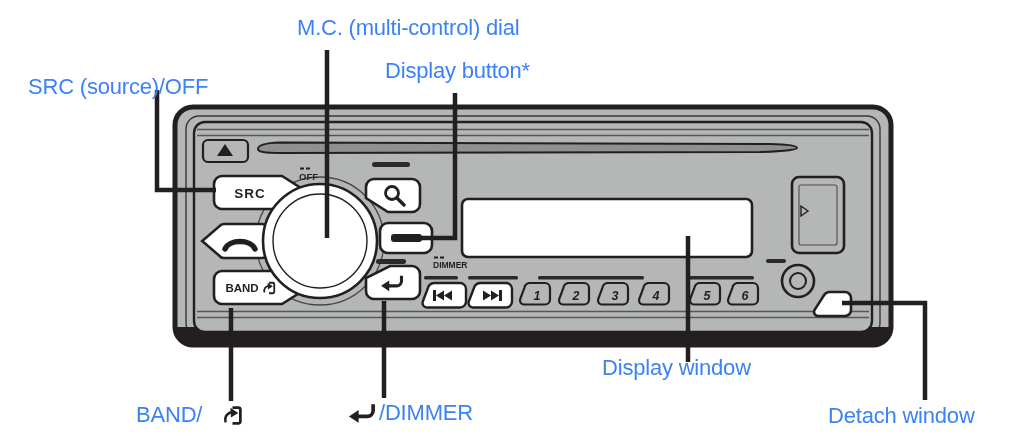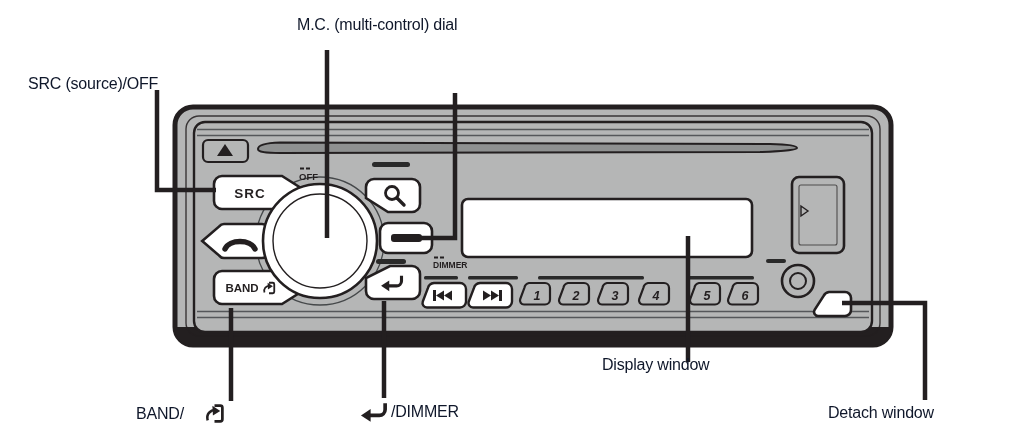--- a/index.html
+++ b/index.html
@@ -3,21 +3,21 @@
 <meta charset="utf-8">
 <style>
   html,body{margin:0;padding:0;background:#ffffff;}
   .stage{
     position:relative;width:1012px;height:439px;background:#ffffff;overflow:hidden;
     font-family:"Liberation Sans", sans-serif;color:#231f20;
   }
   .stage svg{display:block;}
   .device-svg{position:absolute;left:0;top:0;}
   .lbl{
-    position:absolute;font-size:16px;line-height:1.1;color:#0f172a;
+    position:absolute;font-size:22px;line-height:1.1;color:#3b82f6;
     white-space:nowrap;display:flex;align-items:center;gap:2px;
     letter-spacing:-0.2px;
   }
   .lbl .ico{flex:0 0 auto;color:#231f20;}
   svg text{font-family:"Liberation Sans", sans-serif;fill:#231f20;}
 </style>
 </head>
 <body>
 
 <div class="stage">
@@ -189,29 +189,30 @@
       <line x1="384" y1="301" x2="384" y2="398"></line>
       <line x1="688" y1="236" x2="688" y2="362"></line>
       <polyline points="842,303 925,303 925,400"></polyline>
     </g>
   </svg>
 
   <div class="lbl" style="left:297px;top:16px;">M.C. (multi-control) dial</div>
 
   <div class="lbl" style="left:28px;top:55px;margin-top:20px;">SRC (source)/OFF</div>
 
+  <div class="lbl" style="left:385px;top:59px;">Display button*</div>
 
   <div class="lbl" style="left:136px;top:403px;gap:20px;">
     <span>BAND/</span>
     <svg class="ico" width="21" height="21" viewBox="0 0 20 20">
         <use href="#sym-band"></use>
       </svg>
   </div>
 
-  <div class="lbl" style="left:360px;top:401px;">
+  <div class="lbl" style="left:348px;top:401px;">
     <svg class="ico" width="29" height="22" viewBox="0 0 30 22">
         <use href="#sym-return"></use>
       </svg>
     <span>/DIMMER</span>
   </div>
 
   <div class="lbl" style="left:582px;top:356px;margin-left:20px;">Display window</div>
 
   <div class="lbl" style="left:828px;top:404px;">Detach window</div>
 </div>

